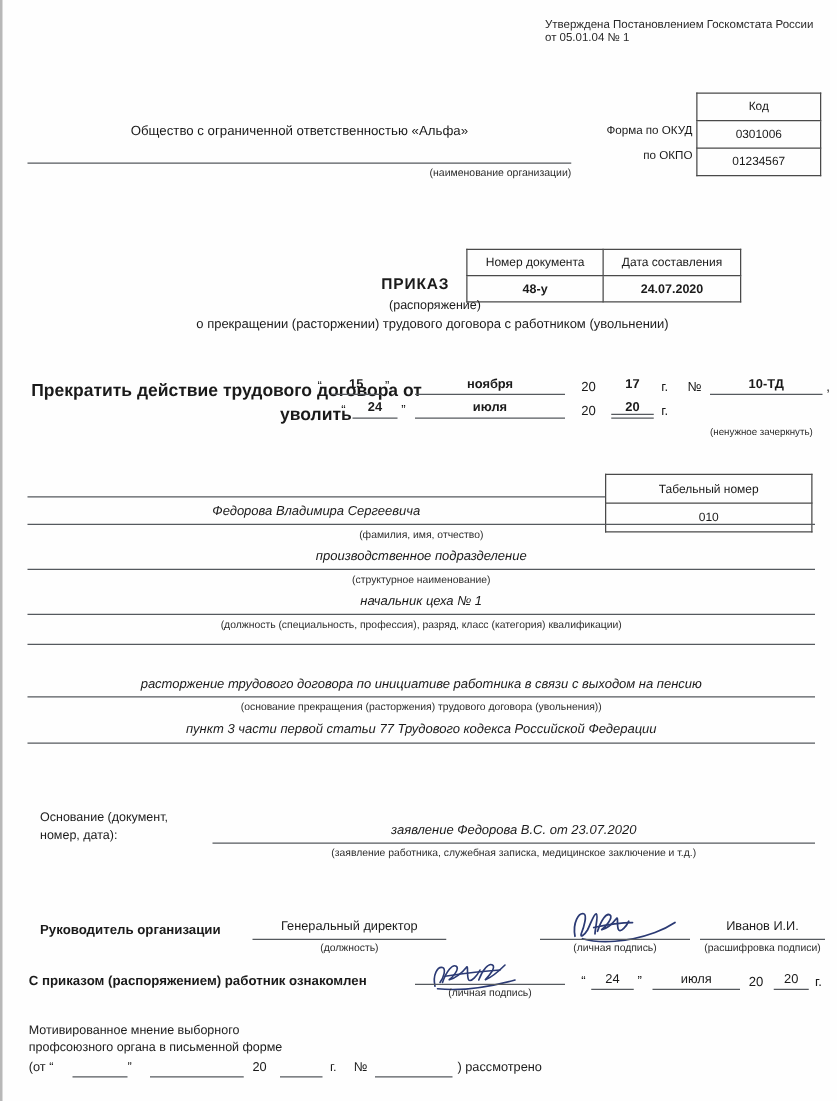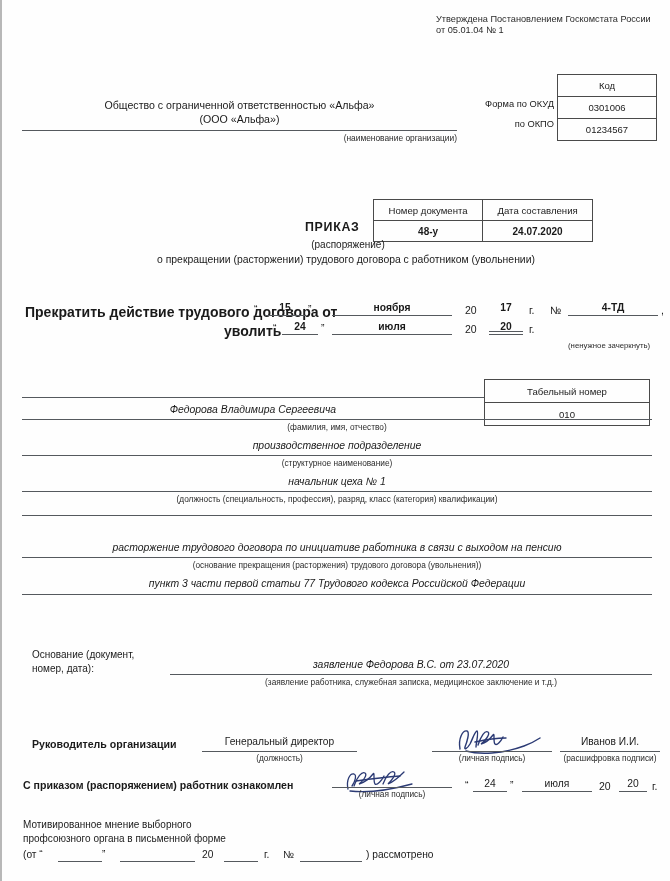--- a/index.html
+++ b/index.html
@@ -216,21 +216,20 @@
     <tr>
       <td>0301006</td>
     </tr>
     <tr>
       <td>01234567</td>
     </tr>
   </tbody>
     </table>
 
   <div class="abs org-line1 txt">Общество с ограниченной ответственностью «Альфа»</div>
-  <div class="abs org-line2 txt">(ООО «Альфа»)</div>
   <div class="abs rule-org"></div>
   <div class="abs org-caption">(наименование организации)</div>
 
   <table class="abs doc-table">
     <tbody>
         <tr>
       <td style="width:110px">Номер документа</td>
       <td style="width:110px">Дата составления</td>
     </tr>
     <tr>
@@ -249,21 +248,21 @@
   <div class="abs fillval uline" style="left:263px; top:302px; width:40px; padding-bottom:2px;">15</div>
   <div class="abs quote" style="left:306px; top:303px;">”</div>
 
   <div class="abs fillval uline" style="left:330px; top:302px; width:120px; padding-bottom:2px;">ноября</div>
 
   <div class="abs quote" style="left:463px; top:304px;">20</div>
   <div class="abs fillval uline" style="left:487px; top:302px; width:34px; padding-bottom:18px;">17</div>
   <div class="abs quote" style="left:527px; top:304px;">г.</div>
 
   <div class="abs quote" style="left:548px; top:304px;">№</div>
-  <div class="abs fillval uline" style="left:566px; top:302px; width:90px; padding-bottom:2px;">4-ТД</div>
+  <div class="abs fillval uline" style="left:566px; top:302px; width:90px; padding-bottom:2px;">10-ТД</div>
   <div class="abs quote" style="left:659px; top:304px;">,</div>
 
   <div class="abs bold-lead txt" style="left:222px; top:323px;">уволить</div>
   <div class="abs quote" style="left:271px; top:322px;">“</div>
   <div class="abs fillval uline" style="left:280px; top:321px; width:36px; padding-bottom:2px;">24</div>
   <div class="abs quote" style="left:319px; top:322px;">”</div>
 
   <div class="abs fillval uline" style="left:330px; top:321px; width:120px; padding-bottom:2px;">июля</div>
 
   <div class="abs quote" style="left:463px; top:323px;">20</div>

